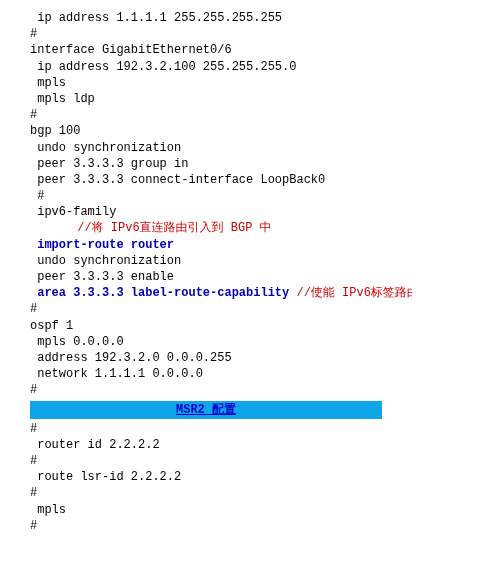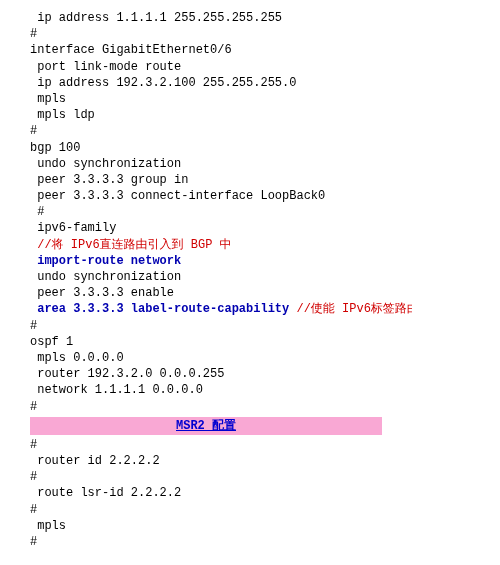--- a/index.html
+++ b/index.html
@@ -14,60 +14,59 @@
   .page {
     width: 412px;
     height: 565px;
     box-sizing: border-box;
     padding: 10px 30px 0 30px;
     overflow: hidden;
   }
   .line {
     white-space: pre;
   }
-  .comment { color: #d00000; }
+  .comment { color: #d00000; margin-left: 40px; }
   .bold-blue { color: #0000b0; font-weight: bold; }
   .section-bar {
-    background: #f9a8d4;
+    background: #0ea5e9;
     color: #0000d0;
     text-align: center;
     font-weight: bold;
     padding: 1px 0;
     margin: 2px 0;
     text-decoration: underline;
   }
   .inline-comment { color: #d00000; font-weight: normal; font-family: Liberation Mono, monospace; }
 </style>
 </head>
 <body>
 
 <div class="page">
   <div class="line"> ip address 1.1.1.1 255.255.255.255</div>
   <div class="line">#</div>
   <div class="line">interface GigabitEthernet0/6</div>
-  <div class="line"> port link-mode route</div>
   <div class="line"> ip address 192.3.2.100 255.255.255.0</div>
   <div class="line"> mpls</div>
   <div class="line"> mpls ldp</div>
   <div class="line">#</div>
   <div class="line">bgp 100</div>
   <div class="line"> undo synchronization</div>
   <div class="line"> peer 3.3.3.3 group in</div>
   <div class="line"> peer 3.3.3.3 connect-interface LoopBack0</div>
   <div class="line"> #</div>
   <div class="line"> ipv6-family</div>
   <div class="line comment"> //将 IPv6直连路由引入到 BGP 中</div>
-  <div class="line bold-blue"> import-route network</div>
+  <div class="line bold-blue"> import-route router</div>
   <div class="line"> undo synchronization</div>
   <div class="line"> peer 3.3.3.3 enable</div>
   <div class="line"><span class="bold-blue"> area 3.3.3.3 label-route-capability </span><span class="inline-comment">//使能 IPv6标签路由的交换能力</span></div>
   <div class="line">#</div>
   <div class="line">ospf 1</div>
   <div class="line"> mpls 0.0.0.0</div>
-  <div class="line"> router 192.3.2.0 0.0.0.255</div>
+  <div class="line"> address 192.3.2.0 0.0.0.255</div>
   <div class="line"> network 1.1.1.1 0.0.0.0</div>
   <div class="line">#</div>
   <div class="section-bar">MSR2 配置</div>
   <div class="line">#</div>
   <div class="line"> router id 2.2.2.2</div>
   <div class="line">#</div>
   <div class="line"> route lsr-id 2.2.2.2</div>
   <div class="line">#</div>
   <div class="line"> mpls</div>
   <div class="line">#</div>

